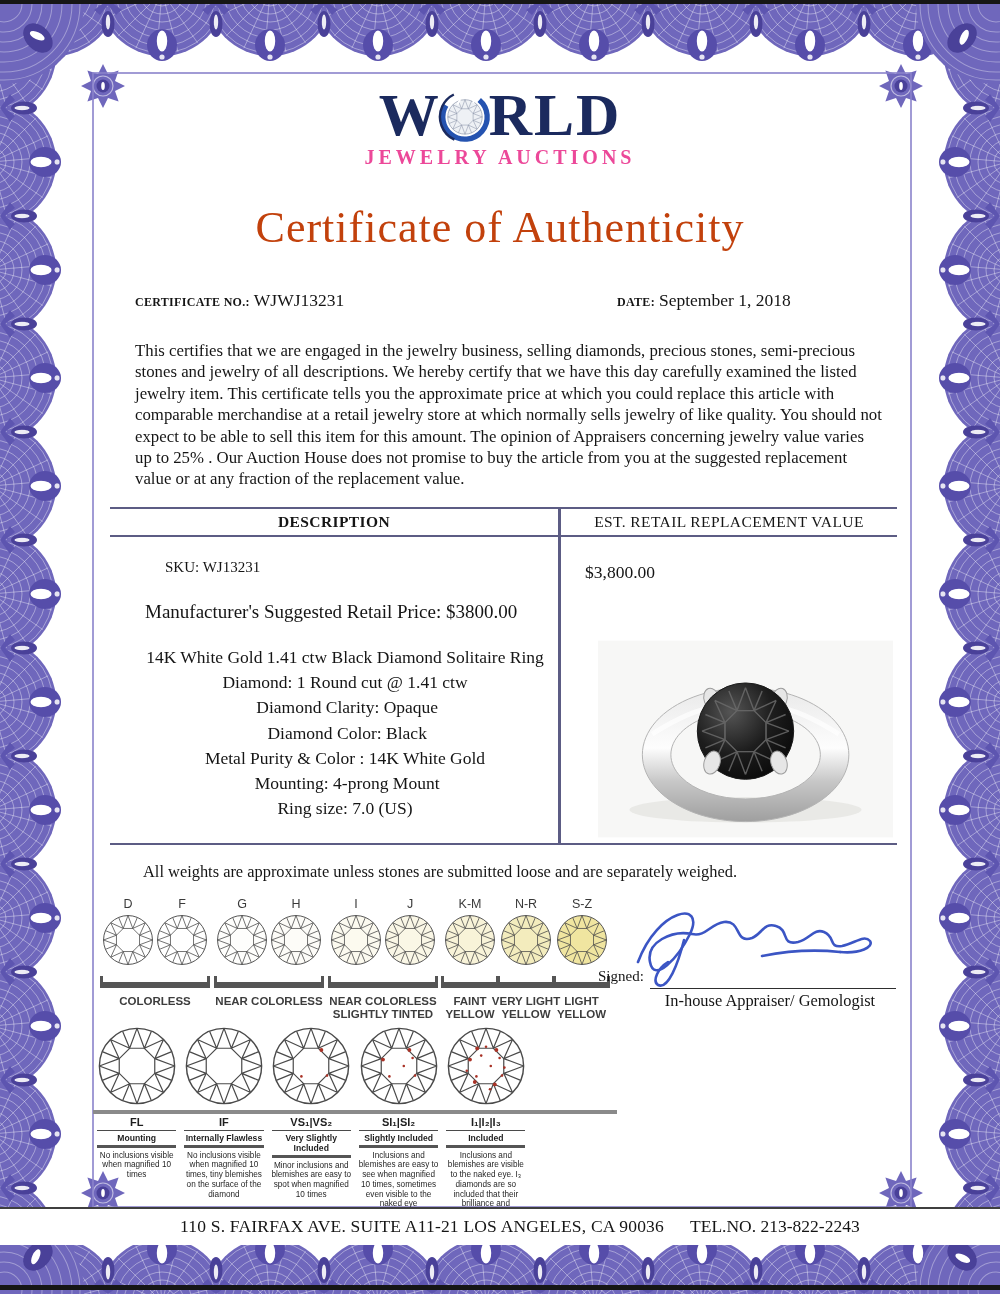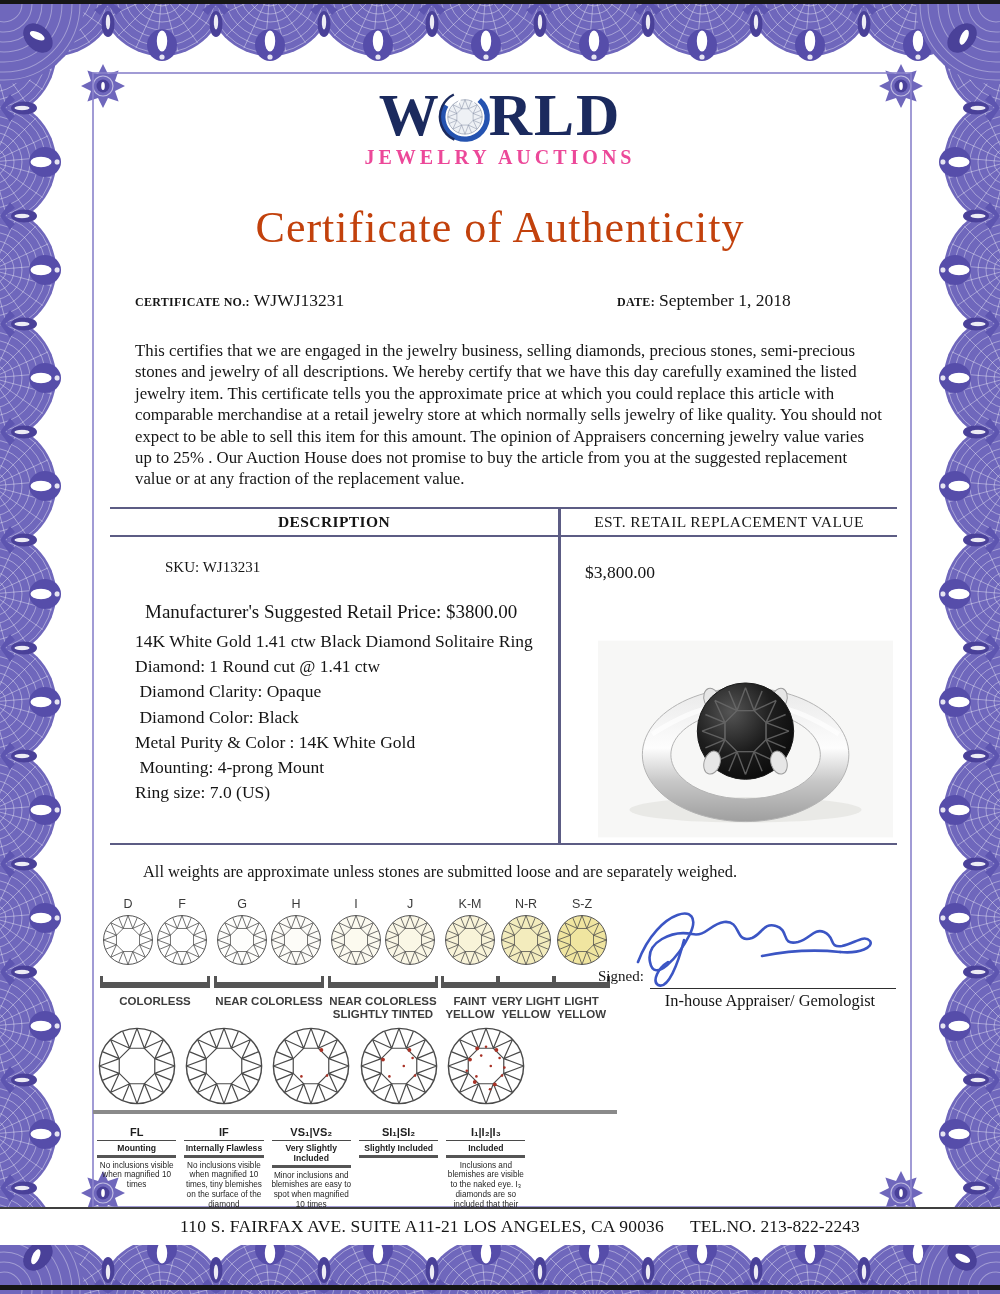--- a/index.html
+++ b/index.html
@@ -32,21 +32,21 @@
 
   
   .apptable { position:absolute; top:507px; left:110px; width:787px; height:338px;
               border-top:2.5px solid #5c5c84; border-bottom:2.5px solid #5c5c84; }
   .apptable .vdiv { position:absolute; top:0; bottom:0; left:448px; width:2.5px; background:#5c5c84; }
   .apptable .hrow { position:absolute; top:0; left:0; width:100%; height:28px; border-bottom:2.5px solid #5c5c84; }
   .apptable .h1 { position:absolute; left:0; top:4px; width:448px; text-align:center; font-weight:bold; font-size:15.5px; letter-spacing:.4px; }
   .apptable .h2 { position:absolute; left:451px; top:4px; width:336px; text-align:center; font-weight:normal; font-size:15.5px; letter-spacing:.4px; }
   .sku  { position:absolute; top:50px; left:35px; font-size:15px;margin-left:20px; }
   .msrp { position:absolute; top:92px; left:35px; font-size:19px; }
-  .details { position:absolute; top:120px; left:25px; width:420px; font-size:17.5px; line-height:25.2px; white-space:pre-wrap; }
+  .details { position:absolute; top:136px; left:25px; width:420px; font-size:17.5px; line-height:25.2px; white-space:pre-wrap;text-align:center; }
   .retail-value { position:absolute; top:53px; left:475px; font-size:17.5px; }
   .ring-photo { position:absolute; top:130px; left:488px; width:295px; height:200px; }
 
   .weights-note { position:absolute; top:862px; left:143px; font-size:16.4px; }
 
   
   .color-chart { position:absolute; top:897px; left:100px; width:510px; height:135px; }
   .color-chart [data-name="color-grade-letters"] span
     { position:absolute; top:0; transform:translateX(-50%); font-family:"Liberation Sans",sans-serif; font-size:12.5px; color:#3a3a3a; }
   .color-chart .stones-row { position:absolute; top:17px; left:0; width:100%; height:52px; }
@@ -67,21 +67,21 @@
   .sig-line { position:absolute; top:88px; left:52px; right:2px; border-bottom:1.6px solid #2e2e2e; }
   .sig-caption { position:absolute; top:91px; left:42px; width:260px; text-align:center; font-size:16.4px; }
 
   
   .clarity-chart { position:absolute; top:1026px; left:93px; width:524px; }
   .clarity-rule { position:absolute; top:84px; left:0; width:100%; height:3.5px; background:#8a8a8a; }
   .ccols { display:flex; }
   .ccol { width:87.3px; text-align:center; font-family:"Liberation Sans",sans-serif; }
   .cstone-box { width:80px; height:80px; margin:0 auto; }
   .cstone-box svg { width:80px; height:80px; }
-  .cgrade { margin-top:20px; font-weight:bold; font-size:11px; color:#1e1e1e; }
+  .cgrade { margin-top:10px; font-weight:bold; font-size:11px; color:#1e1e1e; }
   .cname  { margin:2px 4px 0; border-top:1.5px solid #4a4a4a; border-bottom:3px solid #555;
             padding:1.5px 0 2px; font-weight:bold; font-size:8.6px; color:#1e1e1e; }
   .cdesc  { padding:3px 3px 0; font-size:8.2px; line-height:9.8px; color:#262626; }
 
   
   .footer-band { position:absolute; top:1207px; left:0; width:1000px; height:38px; background:#ffffff;
                  border-top:2px solid #3f3f3f; z-index:4; }
   .footer-address { position:absolute; top:7px; left:180px; font-size:17.5px; letter-spacing:.2px; }
   .footer-tel { position:absolute; top:7px; left:690px; font-size:17.5px; }
 </style>
@@ -358,20 +358,21 @@
               <use href="#dtop"></use>
               <circle cx="63" cy="30" r="2.4" fill="#a93226"></circle>
               <circle cx="38" cy="63" r="1.6" fill="#a93226"></circle>
               <circle cx="70" cy="62" r="1.6" fill="#a93226"></circle>
               <circle cx="30" cy="42" r="2.4" fill="#a93226"></circle>
               <circle cx="56" cy="50" r="1.6" fill="#a93226"></circle>
               <circle cx="67" cy="40" r="1.6" fill="#a93226"></circle>
             </svg></div>
     <div class="cgrade" data-name="clarity-grade-label">SI₁|SI₂</div>
     <div class="cname" data-name="clarity-grade-name">Slightly Included</div>
+    <div class="cdesc" data-name="clarity-grade-description">Inclusions and blemishes are easy to see when magnified 10 times, sometimes even visible to the naked eye</div>
   </div>
 
   <div class="ccol" data-name="clarity-column">
     <div class="cstone-box" data-name="clarity-diamond"><svg viewBox="0 0 100 100" style="color: rgb(74, 74, 74); --stone: #ffffff;">
               <use href="#dtop"></use>
               <circle cx="63" cy="30" r="2.4" fill="#a93226"></circle>
               <circle cx="38" cy="63" r="1.6" fill="#a93226"></circle>
               <circle cx="70" cy="62" r="1.6" fill="#a93226"></circle>
               <circle cx="30" cy="42" r="2.4" fill="#a93226"></circle>
               <circle cx="56" cy="50" r="1.6" fill="#a93226"></circle>

